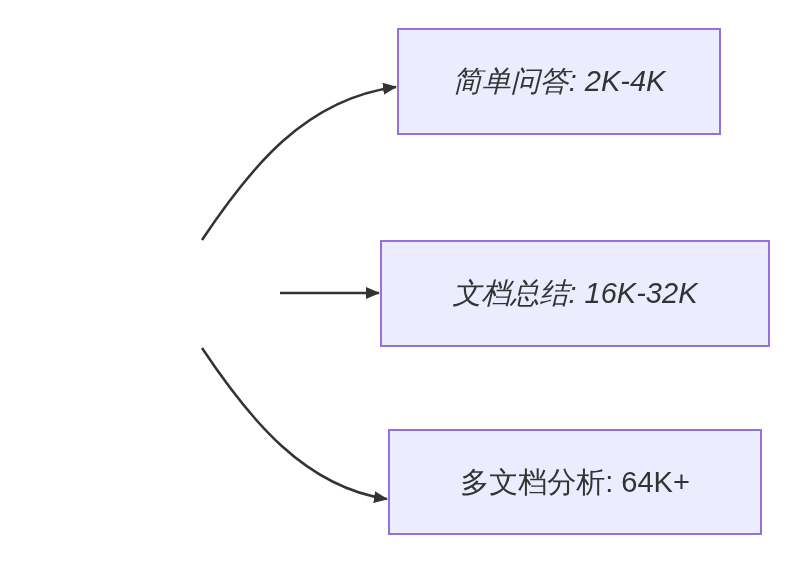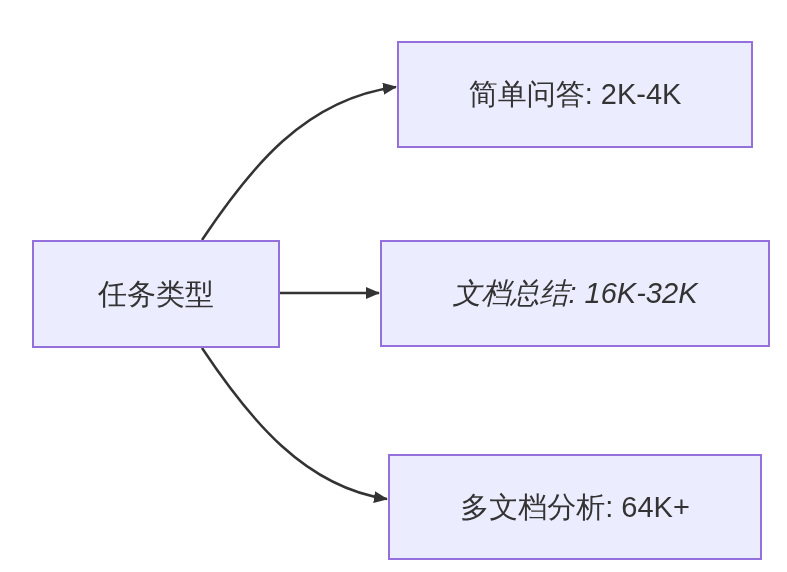--- a/index.html
+++ b/index.html
@@ -41,43 +41,40 @@
     justify-content: center;
     background: var(--node-fill);
     border: 2px solid var(--node-border);
     color: var(--text-color);
     font-size: 29px;
     line-height: 1.2;
     text-align: center;
     white-space: nowrap;
   }
   .node-root        { left: 32px;  top: 240px; width: 248px; height: 108px; }
-  .node-simple-qa   { left: 397px; top: 41px;  width: 356px; height: 107px; }
+  .node-simple-qa   { left: 397px; top: 28px;  width: 324px; height: 107px; font-style: italic; }
   .node-doc-summary { left: 380px; top: 240px; width: 390px; height: 107px; font-style: italic; }
-  .node-multi-doc   { left: 388px; top: 454px; width: 374px; height: 106px; }
+  .node-multi-doc   { left: 388px; top: 429px; width: 374px; height: 106px; }
 </style>
 </head>
 <body>
 
 <div class="canvas">
 
   <svg class="edges" viewBox="0 0 787 572" xmlns="http://www.w3.org/2000/svg" aria-hidden="true">
     <defs>
       <marker id="arrow" viewBox="0 0 14 12" refX="13" refY="6" markerWidth="14" markerHeight="12" markerUnits="userSpaceOnUse" orient="auto">
         <path class="arrowhead" d="M0,0 L14,6 L0,12 Z"></path>
       </marker>
     </defs>
     <path class="edge" d="M202,240 C250,168 305,99 396,87" marker-end="url(#arrow)"></path>
     <path class="edge" d="M280,293 L379,293" marker-end="url(#arrow)"></path>
     <path class="edge" d="M202,348 C250,420 305,487 387,499" marker-end="url(#arrow)"></path>
   </svg>
 
-  <div class="node node-root">
-    <span>任务类型</span>
-  </div>
 
   <div class="node node-simple-qa">
     <span>简单问答: 2K-4K</span>
   </div>
 
   <div class="node node-doc-summary">
     <span>文档总结: 16K-32K</span>
   </div>
 
   <div class="node node-multi-doc">

